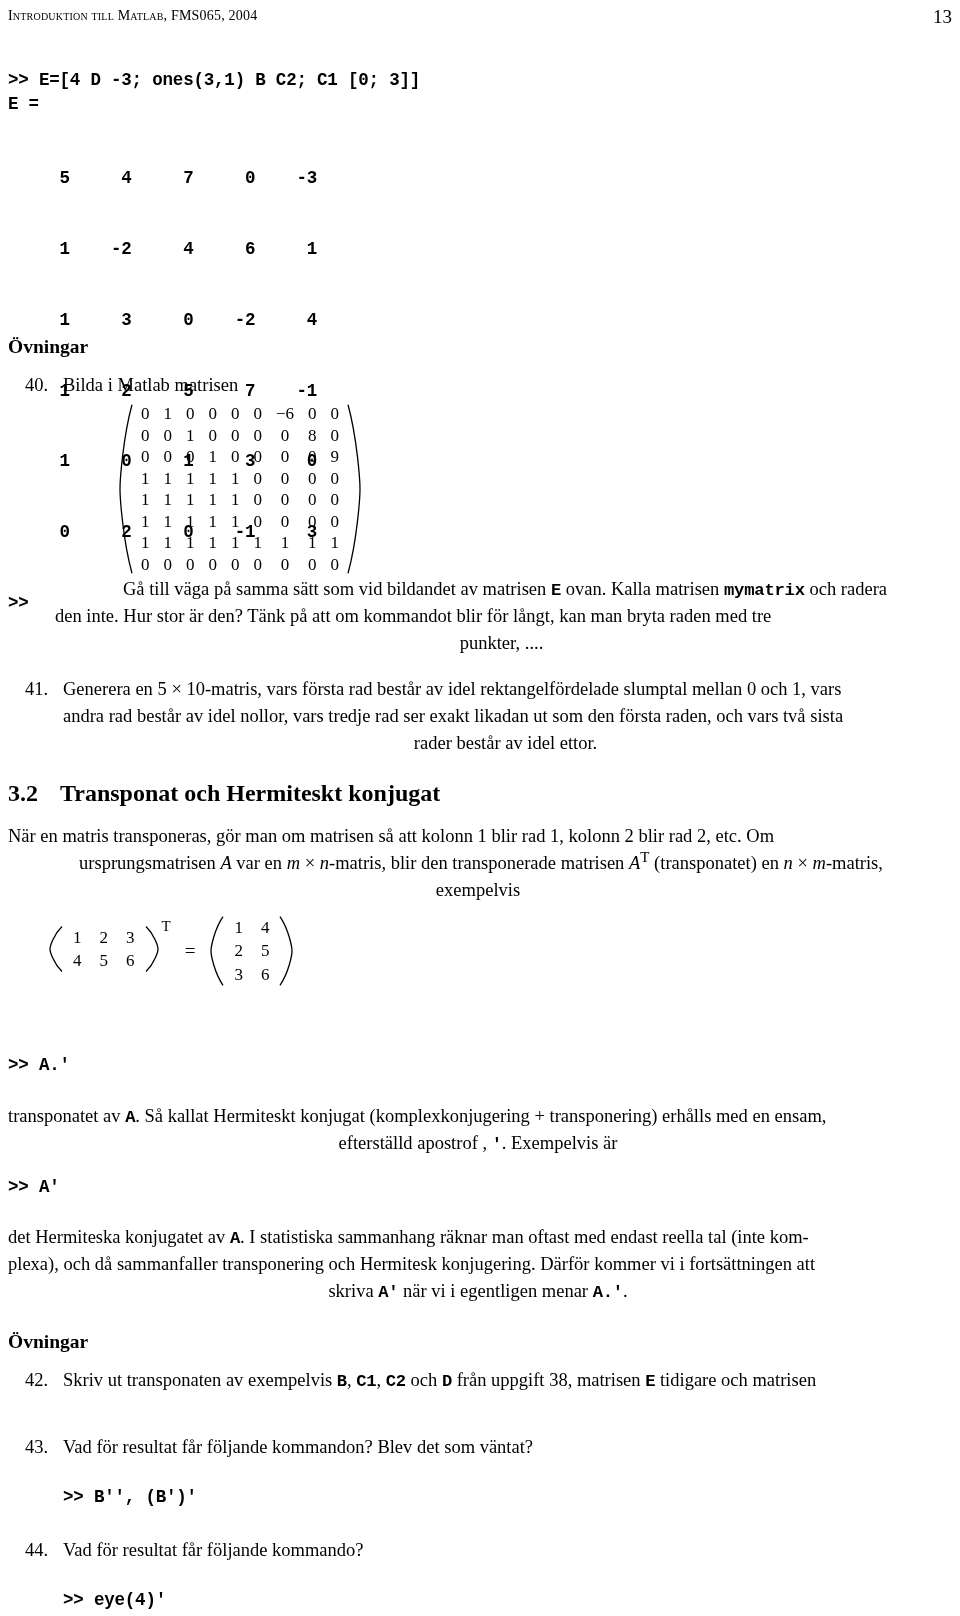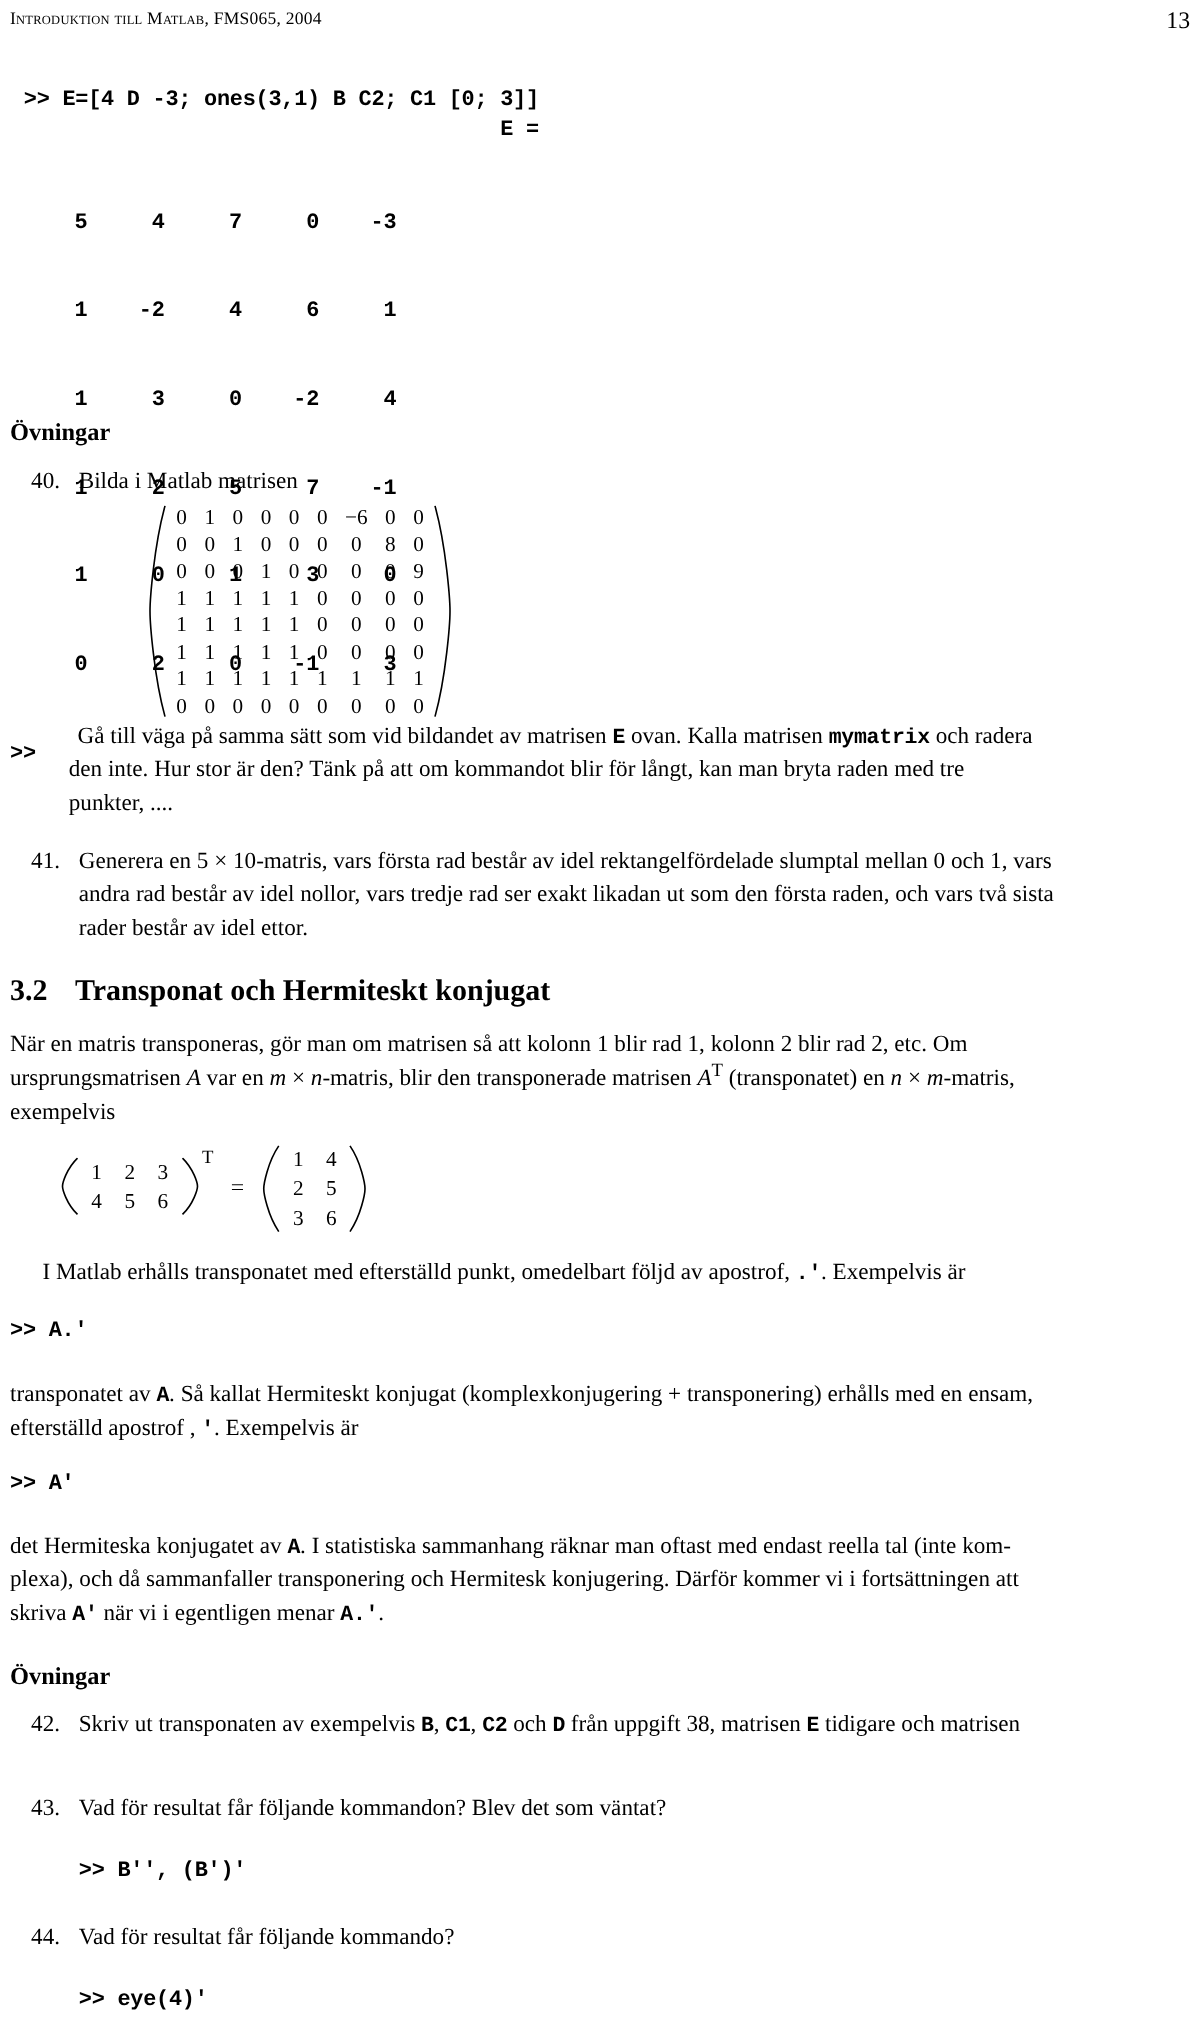--- a/index.html
+++ b/index.html
@@ -37,22 +37,21 @@
     white-space: nowrap;
   }
   .header-pageno {
     position: absolute;
     right: 0;
     top: 0;
     font-size: 19px;
   }
   .codeblock {
     position: absolute;
-    left: 19px;
-    text-align: right;
+    left: 8px;
   }
   .codeline {
     font-family: "Liberation Mono", "DejaVu Sans Mono", monospace;
     font-size: 17.5px;
     font-weight: bold;
     white-space: pre;
     line-height: 23.6px;
     letter-spacing: -0.2px;
   }
   code, .inline-code {
@@ -63,21 +62,21 @@
   }
 
   
   .para {
     position: absolute;
     font-size: 18.5px;
     line-height: 27.5px;
     text-align: justify;
     text-justify: inter-word;
   }
-  .para.noj { text-align: left; }
+  .para.noj { text-align: center; }
 
   
   .ovningar {
     position: absolute;
     left: 8px;
     font-weight: bold;
     font-size: 19.5px;
   }
   .sect-head {
     position: absolute;
@@ -369,23 +368,20 @@
       </tbody>
         </table>
       <div class="paren">
         <svg viewBox="0 0 16 100" preserveAspectRatio="none">
           <path d="M2,1 C11,20 14,45 14,50 C14,55 11,80 2,99" stroke="#000" stroke-width="1.3" fill="none" vector-effect="non-scaling-stroke"></path>
         </svg>
       </div>
     </div>
   </div>
 
-  <div class="para noj" style="left:34px; top:1005px; width:914px;">
-    <span>I Matlab erhålls transponatet med efterställd punkt, omedelbart följd av apostrof, </span><span class="inline-code">.'</span><span>. Exempelvis är</span>
-  </div>
 
   <div class="codeline" style="position:absolute; left:8px; top:1054px;">&gt;&gt; A.'</div>
 
   <div class="para" style="left:8px; top:1103px; width:940px;">
     <span>transponatet av </span><span class="inline-code">A</span><span>. Så kallat Hermiteskt konjugat (komplexkonjugering + transponering) erhålls med en ensam,</span>
   </div>
   <div class="para noj" style="left:8px; top:1130px; width:940px;">
     <span>efterställd apostrof , </span><span class="inline-code">'</span><span>. Exempelvis är</span>
   </div>
 

